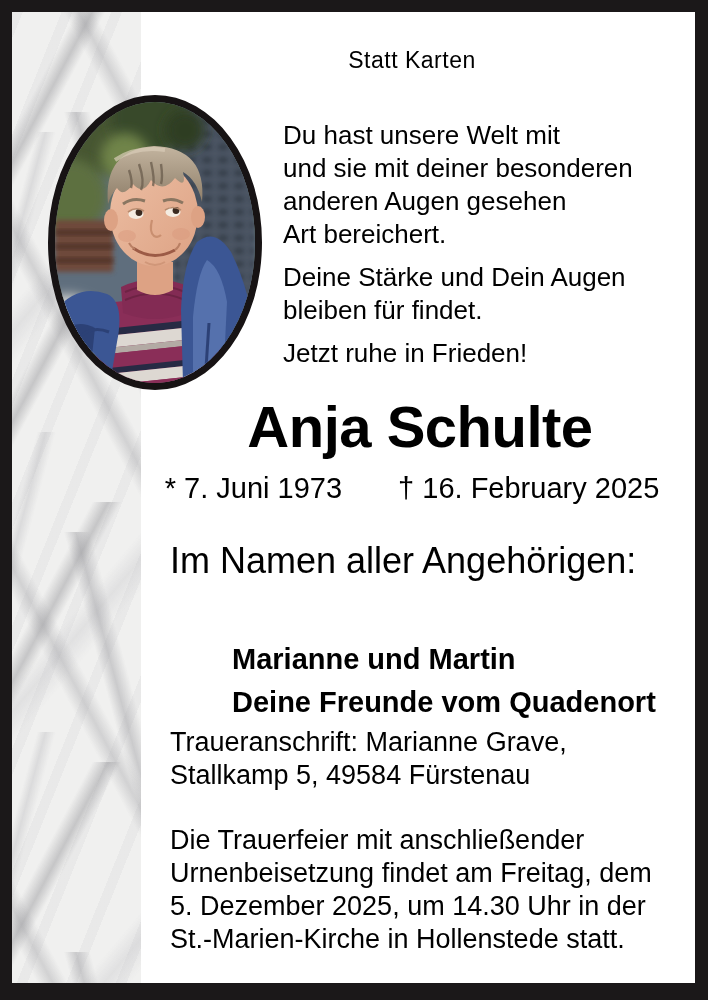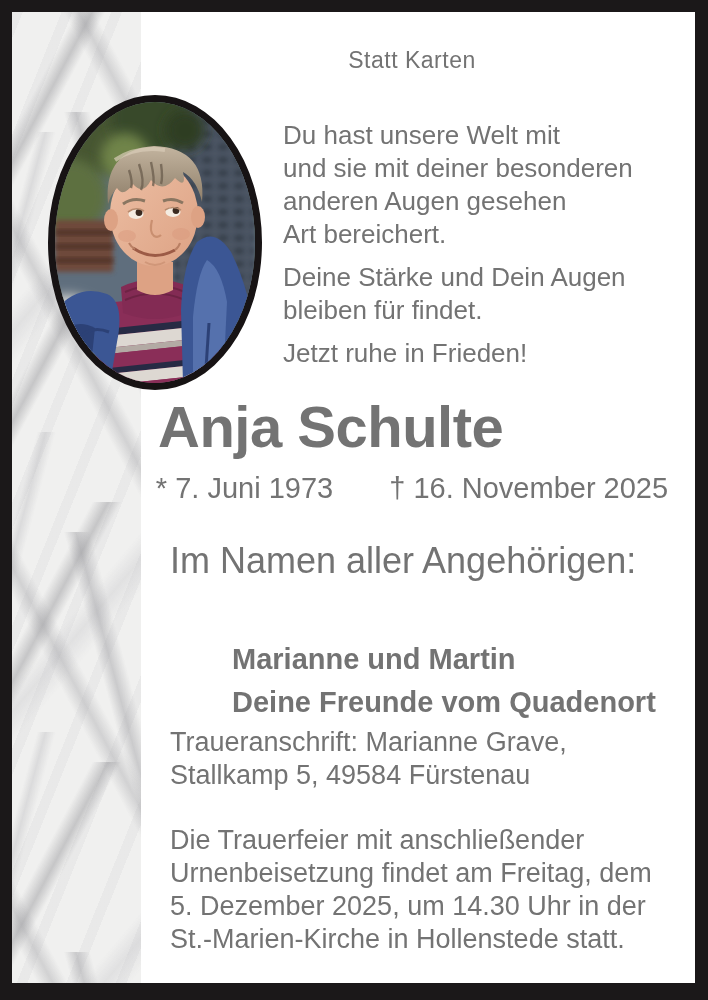--- a/index.html
+++ b/index.html
@@ -1,19 +1,19 @@
 <!DOCTYPE html>
 <html><head>
 <meta charset="utf-8">
 <style>
   html,body{margin:0;padding:0;background:#1b1819;}
   *{box-sizing:border-box;}
   .frame{
     position:relative;width:708px;height:1000px;background:#1b1819;
-    font-family:"Liberation Sans","DejaVu Sans",sans-serif;color:#737373;overflow:hidden;
+    font-family:"Liberation Sans","DejaVu Sans",sans-serif;color:#000000;overflow:hidden;
   }
   .inner{
     position:absolute;left:12px;top:12px;width:683px;height:971px;background:#ffffff;overflow:hidden;
   }
   .marble{
     position:absolute;left:0;top:0;width:129px;height:100%;
     background-color:#f0f0ef;
     background-image:
       linear-gradient(118deg, rgba(255,255,255,0) 30%, rgba(146,146,150,.45) 36%, rgba(255,255,255,0) 41%),
       linear-gradient(62deg,  rgba(255,255,255,0) 44%, rgba(160,160,164,.38) 49%, rgba(255,255,255,0) 54%),
@@ -31,21 +31,21 @@
   }
   .photo svg{display:block;width:100%;height:100%;}
   .header-line{
     position:absolute;left:130px;top:34px;width:540px;
     font-size:23px;line-height:28px;text-align:center;letter-spacing:.5px;
   }
   .poem{position:absolute;left:271px;top:107px;width:412px;font-size:26px;line-height:33px;}
   .poem .stanza{margin:0 0 10px 0;}
   .big-name{
     position:absolute;left:130px;top:384px;width:540px;margin:0;
-    font-size:58px;line-height:62px;font-weight:bold;text-align:left;letter-spacing:-.5px;padding-left:16px;
+    font-size:58px;line-height:62px;font-weight:bold;text-align:center;letter-spacing:-.5px;padding-left:16px;
   }
   .dates{
     position:absolute;left:130px;top:459px;width:540px;
     display:flex;justify-content:center;gap:56px;font-size:29px;line-height:34px;white-space:nowrap;
   }
   .in-namen{position:absolute;left:158px;top:532px;width:520px;font-size:36px;line-height:33px;}
   .mourners{position:absolute;left:220px;top:578px;width:460px;font-size:29px;line-height:43px;font-weight:bold;margin-top:48px;}
   .address{position:absolute;left:158px;top:714px;width:520px;font-size:27px;line-height:33px;}
   .funeral{position:absolute;left:158px;top:812px;width:525px;font-size:27px;line-height:33px;}
   .line{white-space:nowrap;}
@@ -163,21 +163,21 @@
       </div>
       <div class="stanza">
         <div class="line">Jetzt ruhe in Frieden!</div>
       </div>
     </div>
 
     <h1 class="big-name">Anja Schulte</h1>
 
     <div class="dates">
       <span>* 7. Juni 1973</span>
-      <span>† 16. November 2025</span>
+      <span>† 16. February 2025</span>
     </div>
 
     <div class="in-namen">Im Namen aller Angehörigen:</div>
 
     <div class="mourners">
       <div class="line">Marianne und Martin</div>
       <div class="line">Deine Freunde vom Quadenort</div>
     </div>
 
     <div class="address">

